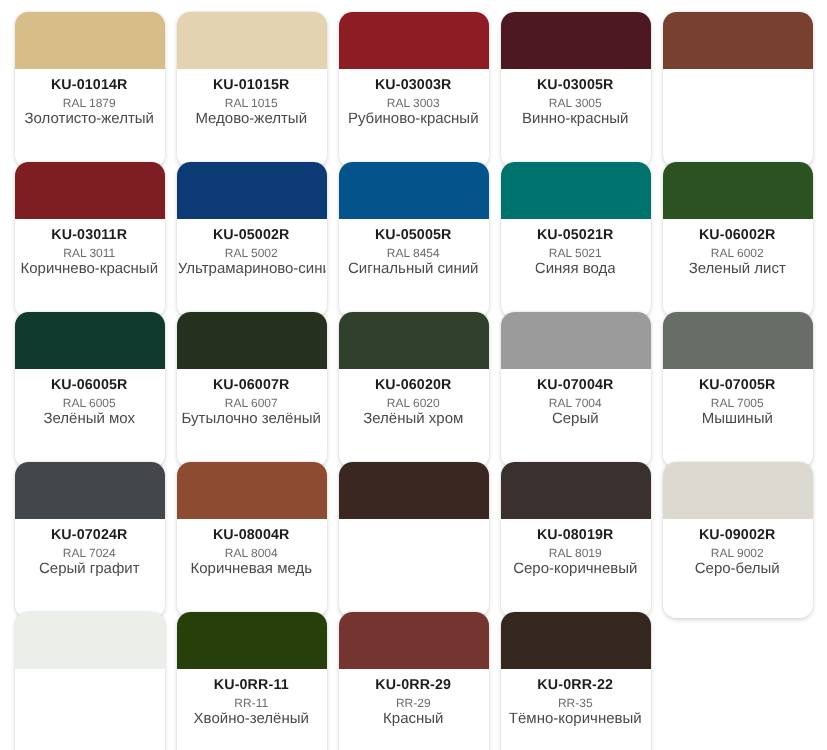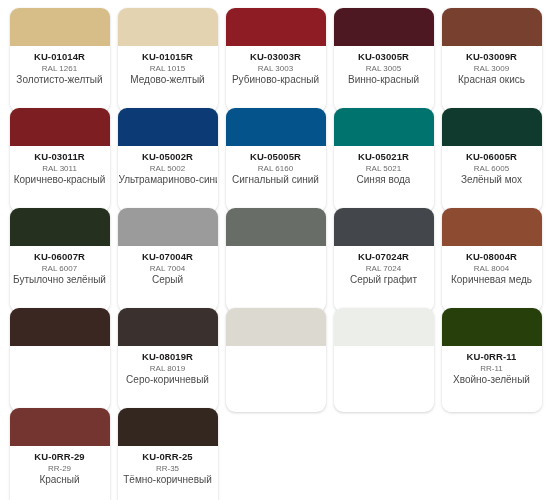--- a/index.html
+++ b/index.html
@@ -86,21 +86,21 @@
   }
 </style>
 </head>
 <body style="background: rgb(255, 255, 255);">
 
 <div id="swatch-grid">
     <div class="swatch-card">
       <div class="swatch-color" style="background-color: rgb(215, 189, 135);"></div>
       <div class="swatch-info">
         <div class="swatch-code">KU-01014R</div>
-        <div class="swatch-ral">RAL 1261</div>
+        <div class="swatch-ral">RAL 1879</div>
         <div class="swatch-name">Золотисто-желтый</div>
       </div>
     </div>
     <div class="swatch-card">
       <div class="swatch-color" style="background-color: rgb(227, 211, 176);"></div>
       <div class="swatch-info">
         <div class="swatch-code">KU-01015R</div>
         <div class="swatch-ral">RAL 1015</div>
         <div class="swatch-name">Медово-желтый</div>
       </div>
@@ -116,25 +116,20 @@
     <div class="swatch-card">
       <div class="swatch-color" style="background-color: rgb(77, 24, 33);"></div>
       <div class="swatch-info">
         <div class="swatch-code">KU-03005R</div>
         <div class="swatch-ral">RAL 3005</div>
         <div class="swatch-name">Винно-красный</div>
       </div>
     </div>
     <div class="swatch-card">
       <div class="swatch-color" style="background-color: rgb(119, 64, 47);"></div>
-      <div class="swatch-info">
-        <div class="swatch-code">KU-03009R</div>
-        <div class="swatch-ral">RAL 3009</div>
-        <div class="swatch-name">Красная окись</div>
-      </div>
     </div>
     <div class="swatch-card">
       <div class="swatch-color" style="background-color: rgb(125, 31, 34);"></div>
       <div class="swatch-info">
         <div class="swatch-code">KU-03011R</div>
         <div class="swatch-ral">RAL 3011</div>
         <div class="swatch-name">Коричнево-красный</div>
       </div>
     </div>
     <div class="swatch-card">
@@ -142,58 +137,79 @@
       <div class="swatch-info">
         <div class="swatch-code">KU-05002R</div>
         <div class="swatch-ral">RAL 5002</div>
         <div class="swatch-name">Ультрамариново-синий</div>
       </div>
     </div>
     <div class="swatch-card">
       <div class="swatch-color" style="background-color: rgb(4, 83, 139);"></div>
       <div class="swatch-info">
         <div class="swatch-code">KU-05005R</div>
-        <div class="swatch-ral">RAL 6160</div>
+        <div class="swatch-ral">RAL 8454</div>
         <div class="swatch-name">Сигнальный синий</div>
       </div>
     </div>
     <div class="swatch-card">
       <div class="swatch-color" style="background-color: rgb(0, 115, 110);"></div>
       <div class="swatch-info">
         <div class="swatch-code">KU-05021R</div>
         <div class="swatch-ral">RAL 5021</div>
         <div class="swatch-name">Синяя вода</div>
       </div>
     </div>
     <div class="swatch-card">
+      <div class="swatch-color" style="background-color: rgb(44, 82, 33);"></div>
+      <div class="swatch-info">
+        <div class="swatch-code">KU-06002R</div>
+        <div class="swatch-ral">RAL 6002</div>
+        <div class="swatch-name">Зеленый лист</div>
+      </div>
+    </div>
+    <div class="swatch-card">
       <div class="swatch-color" style="background-color: rgb(17, 58, 47);"></div>
       <div class="swatch-info">
         <div class="swatch-code">KU-06005R</div>
         <div class="swatch-ral">RAL 6005</div>
         <div class="swatch-name">Зелёный мох</div>
       </div>
     </div>
     <div class="swatch-card">
       <div class="swatch-color" style="background-color: rgb(38, 48, 31);"></div>
       <div class="swatch-info">
         <div class="swatch-code">KU-06007R</div>
         <div class="swatch-ral">RAL 6007</div>
         <div class="swatch-name">Бутылочно зелёный</div>
       </div>
     </div>
     <div class="swatch-card">
+      <div class="swatch-color" style="background-color: rgb(49, 64, 45);"></div>
+      <div class="swatch-info">
+        <div class="swatch-code">KU-06020R</div>
+        <div class="swatch-ral">RAL 6020</div>
+        <div class="swatch-name">Зелёный хром</div>
+      </div>
+    </div>
+    <div class="swatch-card">
       <div class="swatch-color" style="background-color: rgb(155, 155, 155);"></div>
       <div class="swatch-info">
         <div class="swatch-code">KU-07004R</div>
         <div class="swatch-ral">RAL 7004</div>
         <div class="swatch-name">Серый</div>
       </div>
     </div>
     <div class="swatch-card">
       <div class="swatch-color" style="background-color: rgb(105, 109, 104);"></div>
+      <div class="swatch-info">
+        <div class="swatch-code">KU-07005R</div>
+        <div class="swatch-ral">RAL 7005</div>
+        <div class="swatch-name">Мышиный</div>
+      </div>
     </div>
     <div class="swatch-card">
       <div class="swatch-color" style="background-color: rgb(67, 71, 76);"></div>
       <div class="swatch-info">
         <div class="swatch-code">KU-07024R</div>
         <div class="swatch-ral">RAL 7024</div>
         <div class="swatch-name">Серый графит</div>
       </div>
     </div>
     <div class="swatch-card">
@@ -210,20 +226,25 @@
     <div class="swatch-card">
       <div class="swatch-color" style="background-color: rgb(58, 48, 46);"></div>
       <div class="swatch-info">
         <div class="swatch-code">KU-08019R</div>
         <div class="swatch-ral">RAL 8019</div>
         <div class="swatch-name">Серо-коричневый</div>
       </div>
     </div>
     <div class="swatch-card">
       <div class="swatch-color" style="background-color: rgb(220, 217, 208);"></div>
+      <div class="swatch-info">
+        <div class="swatch-code">KU-09002R</div>
+        <div class="swatch-ral">RAL 9002</div>
+        <div class="swatch-name">Серо-белый</div>
+      </div>
     </div>
     <div class="swatch-card">
       <div class="swatch-color" style="background-color: rgb(236, 238, 234);"></div>
     </div>
     <div class="swatch-card">
       <div class="swatch-color" style="background-color: rgb(39, 64, 11);"></div>
       <div class="swatch-info">
         <div class="swatch-code">KU-0RR-11</div>
         <div class="swatch-ral">RR-11</div>
         <div class="swatch-name">Хвойно-зелёный</div>
@@ -233,18 +254,18 @@
       <div class="swatch-color" style="background-color: rgb(116, 53, 49);"></div>
       <div class="swatch-info">
         <div class="swatch-code">KU-0RR-29</div>
         <div class="swatch-ral">RR-29</div>
         <div class="swatch-name">Красный</div>
       </div>
     </div>
     <div class="swatch-card">
       <div class="swatch-color" style="background-color: rgb(51, 39, 31);"></div>
       <div class="swatch-info">
-        <div class="swatch-code">KU-0RR-25</div>
+        <div class="swatch-code">KU-0RR-22</div>
         <div class="swatch-ral">RR-35</div>
         <div class="swatch-name">Тёмно-коричневый</div>
       </div>
     </div>
   </div>
 
 </body></html>

